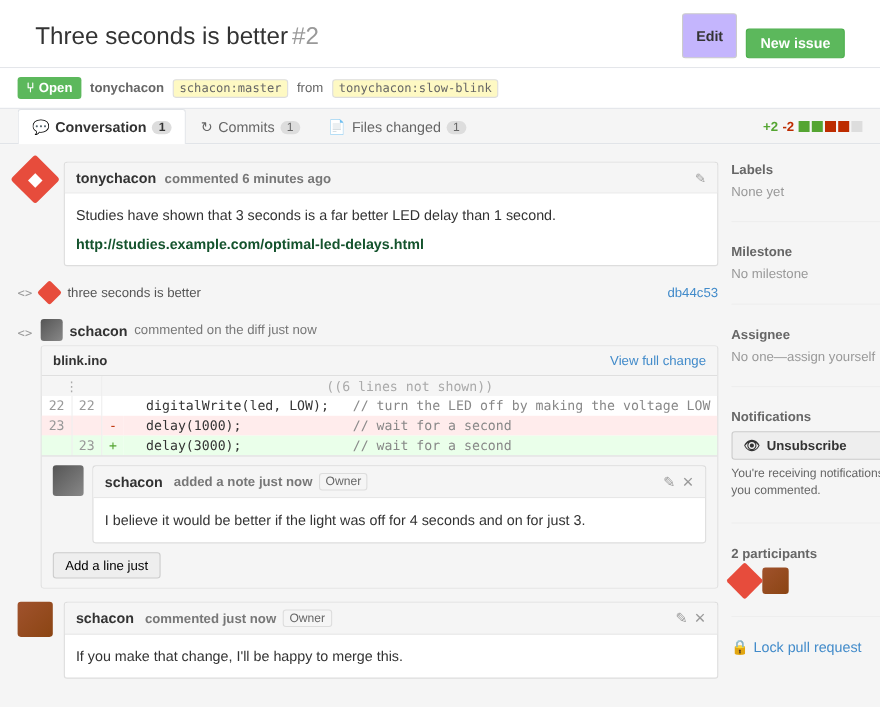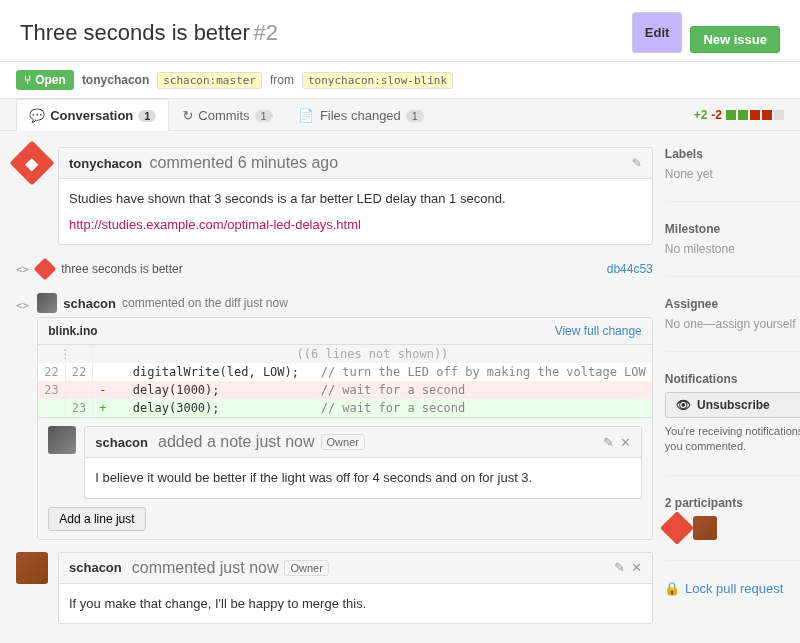--- a/index.html
+++ b/index.html
@@ -1,21 +1,21 @@
 <!DOCTYPE html>
 <html><head>
   <meta charset="utf-8">
   <style>
     * { box-sizing: border-box; margin: 0; padding: 0; }
     body { font-family: -apple-system, BlinkMacSystemFont, "Segoe UI", Helvetica, Arial, sans-serif; font-size: 13px; color: #333; background: #f5f5f5; }
     
     .page-wrapper { display: flex; flex-direction: column; width: 800px; min-height: 643px; background: #fff; }
     
     
-    .page-header { padding: 12px 20px 8px; border-bottom: 1px solid #e1e4e8; background: #fff; display: flex; align-items: center; justify-content: space-between; }
+    .page-header { padding: 12px 32px 8px; border-bottom: 1px solid #e1e4e8; background: #fff; display: flex; align-items: center; justify-content: space-between; }
     .header-actions { display: flex; gap: 8px; }
     .btn { padding: 5px 12px; border-radius: 3px; border: 1px solid; cursor: pointer; font-size: 13px; font-weight: 600; }
     .btn-default { background: #c4b5fd; border-color: #ccc; color: #333; }
     .btn-primary { background: #5cb85c; border-color: #4cae4c; color: #fff; margin-top: 14px; }
     
     
     .pr-meta { padding: 8px 16px; background: #fff; display: flex; align-items: center; gap: 8px; font-size: 12px; color: #666; border-bottom: 1px solid #e1e4e8; }
     .status-badge { background: #5cb85c; color: #fff; padding: 3px 8px; border-radius: 3px; font-size: 12px; font-weight: 600; display: inline-flex; align-items: center; gap: 4px; }
     .branch-tag { background: #fef9c3; border: 1px solid #ddd; padding: 1px 5px; border-radius: 3px; font-family: monospace; font-size: 11px; color: #666; }
     
@@ -40,24 +40,24 @@
     
     .left-col { flex: 1; display: flex; flex-direction: column; gap: 12px; }
     
     
     .comment-block { display: flex; gap: 10px; }
     .avatar-diamond { width: 32px; height: 32px; background: #e74c3c; transform: rotate(45deg); border-radius: 3px; flex-shrink: 0; display: flex; align-items: center; justify-content: center; }
     .avatar-diamond-inner { transform: rotate(-45deg); color: #fff; font-size: 16px; font-weight: bold; }
     .comment-box { flex: 1; border: 1px solid #ddd; border-radius: 3px; background: #fff; }
     .comment-header { background: #f5f5f5; padding: 6px 10px; border-bottom: 1px solid #ddd; display: flex; align-items: center; justify-content: space-between; border-radius: 3px 3px 0 0; }
     .comment-author { font-weight: 600; color: #333; font-size: 13px; }
-    .comment-time { color: #777; font-size: 16px; margin-left: 4px; }
+    .comment-time { color: #777; font-size: 12px; margin-left: 4px; font-weight: bold; }
     .comment-edit-icon { color: #999; cursor: pointer; font-size: 12px; }
     .comment-body { padding: 10px; font-size: 13px; color: #333; line-height: 1.5; }
-    .comment-link { color: #be185d; text-decoration: none; }
+    .comment-link { color: #14532d; text-decoration: none; font-weight: bold; }
     
     
     .diff-inline { border: 1px solid #ddd; border-radius: 3px; background: #fff; }
     .diff-header-row { display: flex; align-items: center; justify-content: space-between; padding: 6px 10px; background: #f5f5f5; border-bottom: 1px solid #ddd; font-size: 12px; }
     .diff-filename { font-weight: 600; color: #333; }
     .diff-view-link { color: #428bca; text-decoration: none; }
     .diff-table { width: 100%; border-collapse: collapse; font-family: monospace; font-size: 12px; }
     .diff-table td { padding: 2px 6px; vertical-align: top; white-space: pre; }
     .diff-line-num { width: 30px; color: #999; text-align: right; border-right: 1px solid #eee; user-select: none; }
     .diff-expand { background: #f5f5f5; color: #aaa; text-align: center; }

